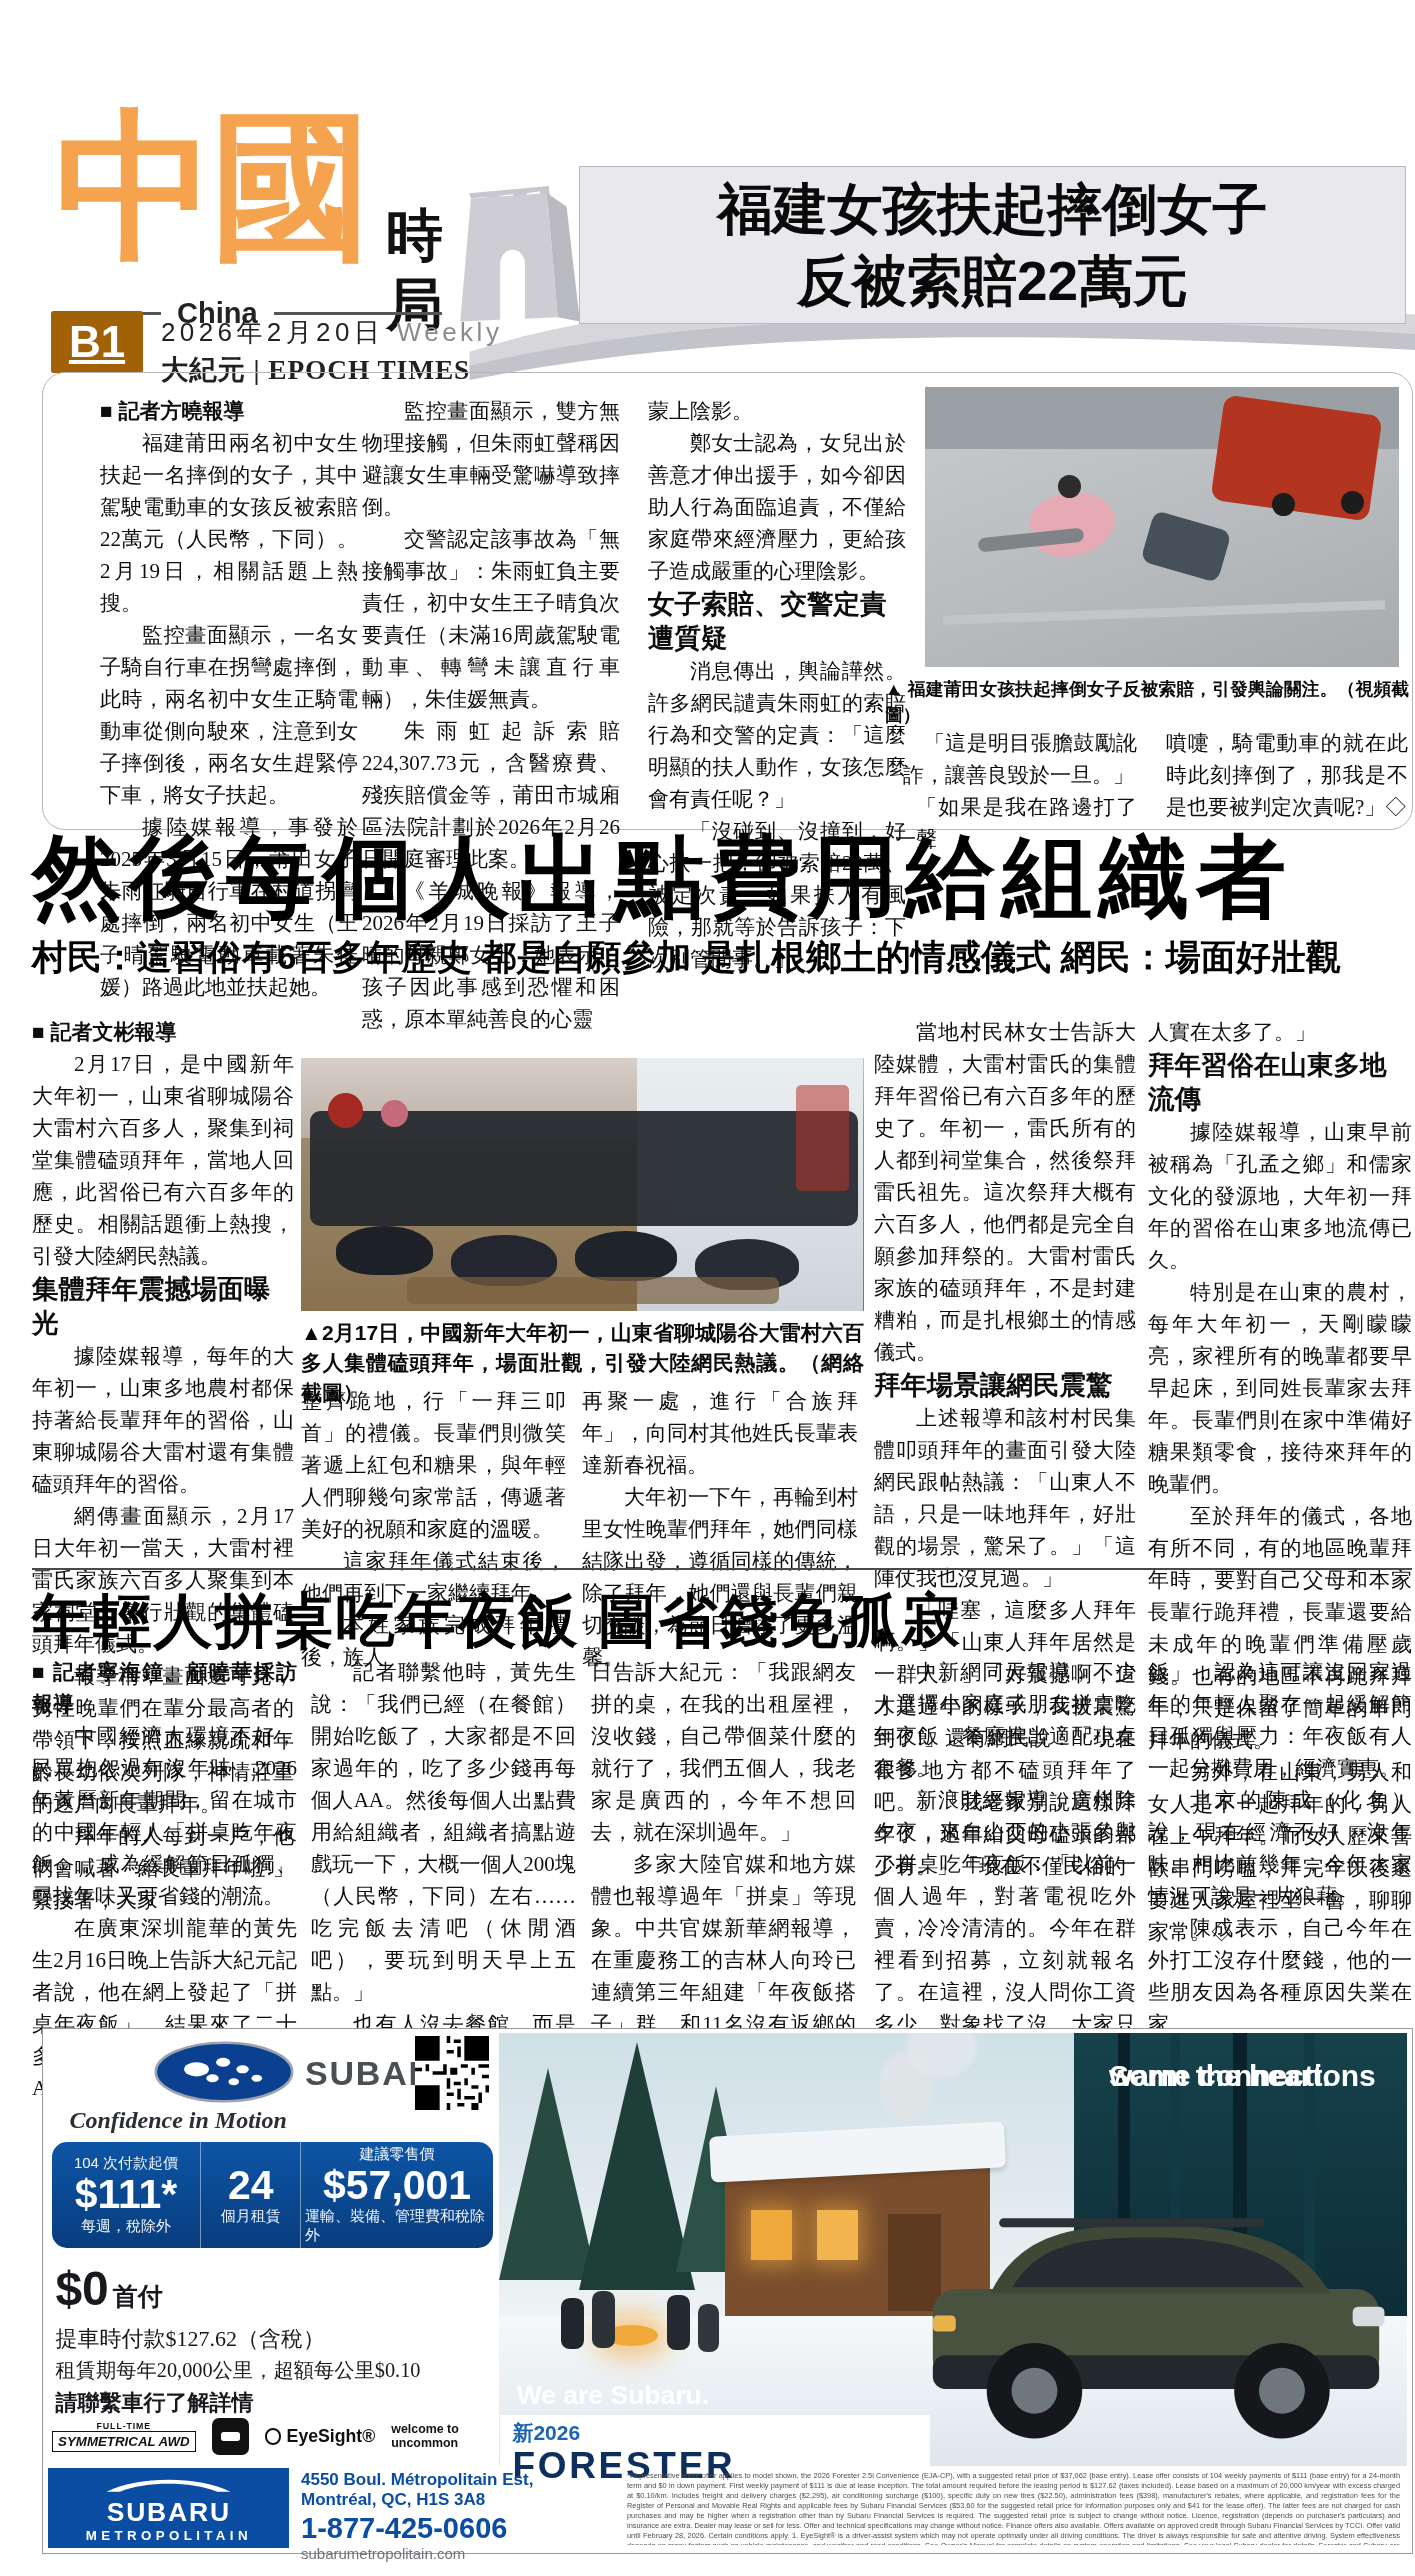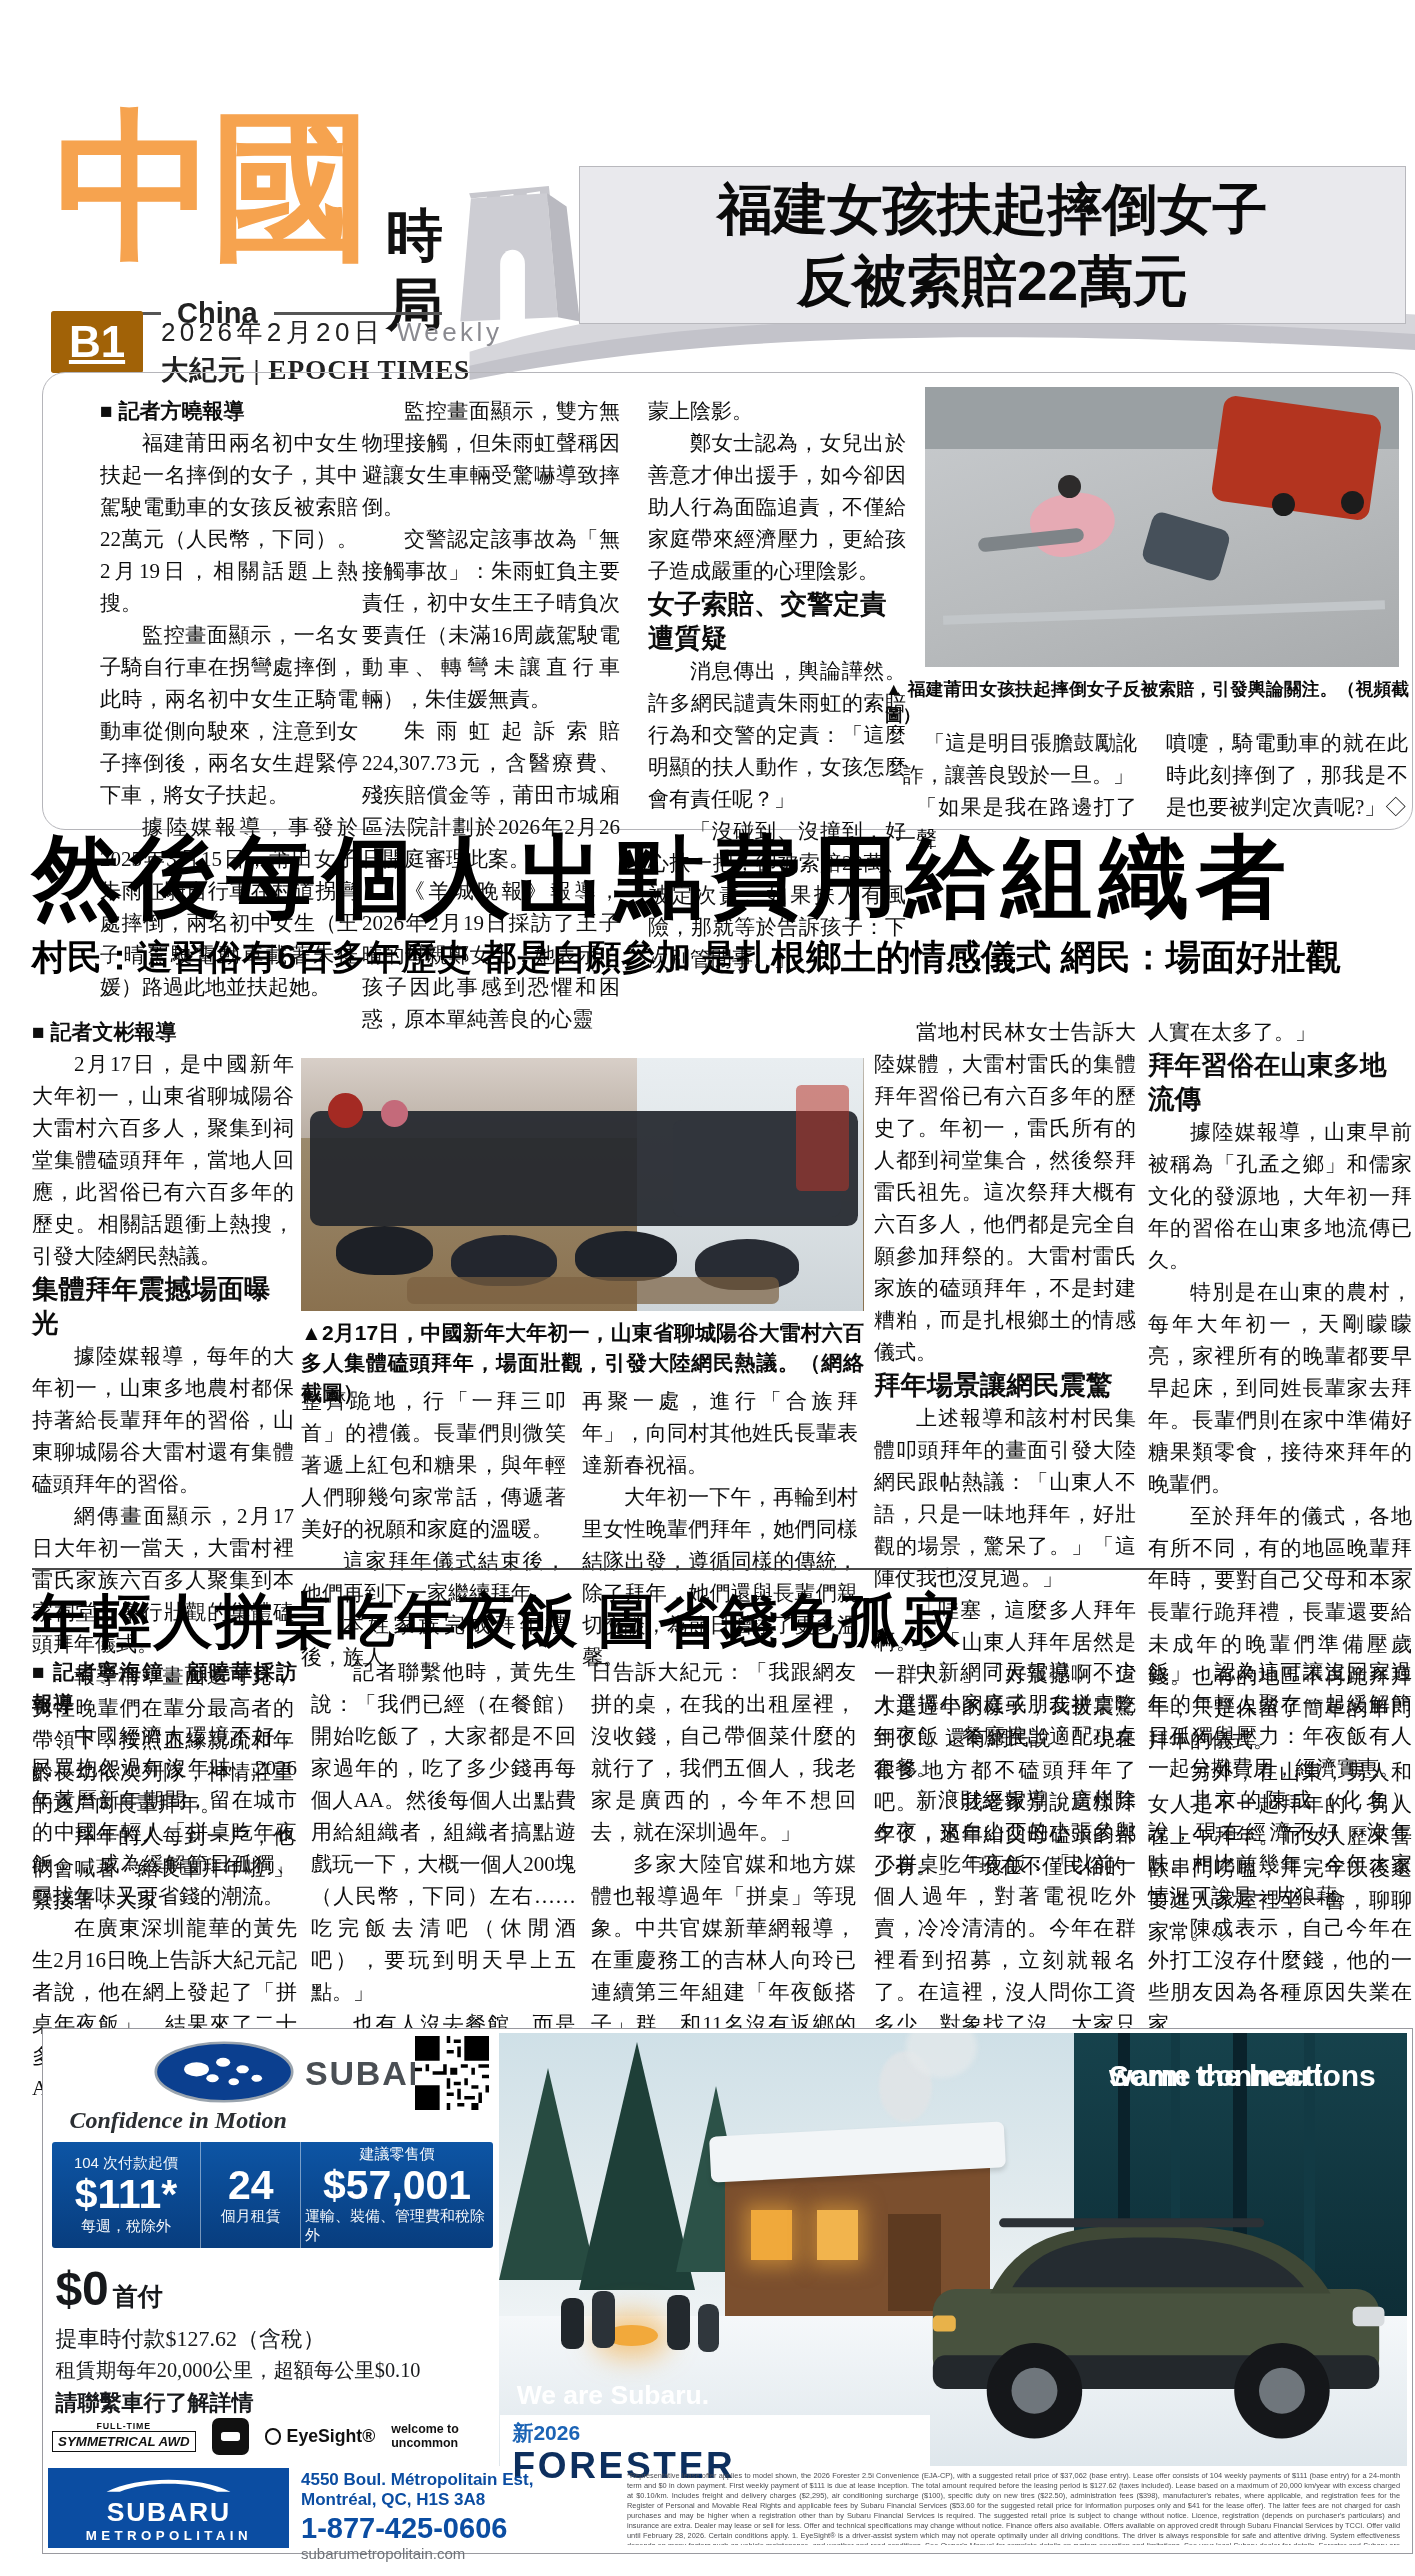--- a/index.html
+++ b/index.html
@@ -32,21 +32,21 @@
   .cap{position:absolute;font-family:"Liberation Sans",sans-serif;font-weight:bold;color:#0a0a0a;text-align:justify;}
   .h-main{font-family:"Liberation Sans",sans-serif;font-weight:900;color:#000;}
   .rule{position:absolute;background:#4a4a4a;height:1.8px;}
   
   .ph{position:absolute;overflow:hidden;}
   .ph *{position:absolute;}
   
   .ad{border:0.9px solid #9a9aa0;background:#fff;}
   .ad .abs{position:absolute;}
   .blue{color:#0b4da2;}
-  .pricepanel{background:linear-gradient(180deg,#0d55a5,#083d7e);border-radius:3px;color:#fff;
+  .pricepanel{background:linear-gradient(180deg,#0d55a5,#083d7e);border-radius:15px;color:#fff;
       display:flex;align-items:stretch;font-family:"Liberation Sans",sans-serif;}
   .pp-seg{flex:1;display:flex;flex-direction:column;align-items:center;justify-content:center;padding:5.3px 3.5px;}
   .pp-seg + .pp-seg{border-left:0.9px solid rgba(255,255,255,.45);}
   .pp-small{font-size:15px;opacity:.95;}
   .pp-big{font-size:41px;font-weight:900;line-height:1.05;}
   .badges{display:flex;align-items:center;gap:16px;font-family:"Liberation Sans",sans-serif;color:#111;}
   .fineprint{font-family:"Liberation Sans",sans-serif;font-size:7.4px;line-height:10px;color:#4d4d52;text-align:justify;}
   .dealerbox{background:#0b4da2;color:#fff;display:flex;flex-direction:column;align-items:center;justify-content:center;
       font-family:"Liberation Sans",sans-serif;}
   .qr{image-rendering:pixelated;}

